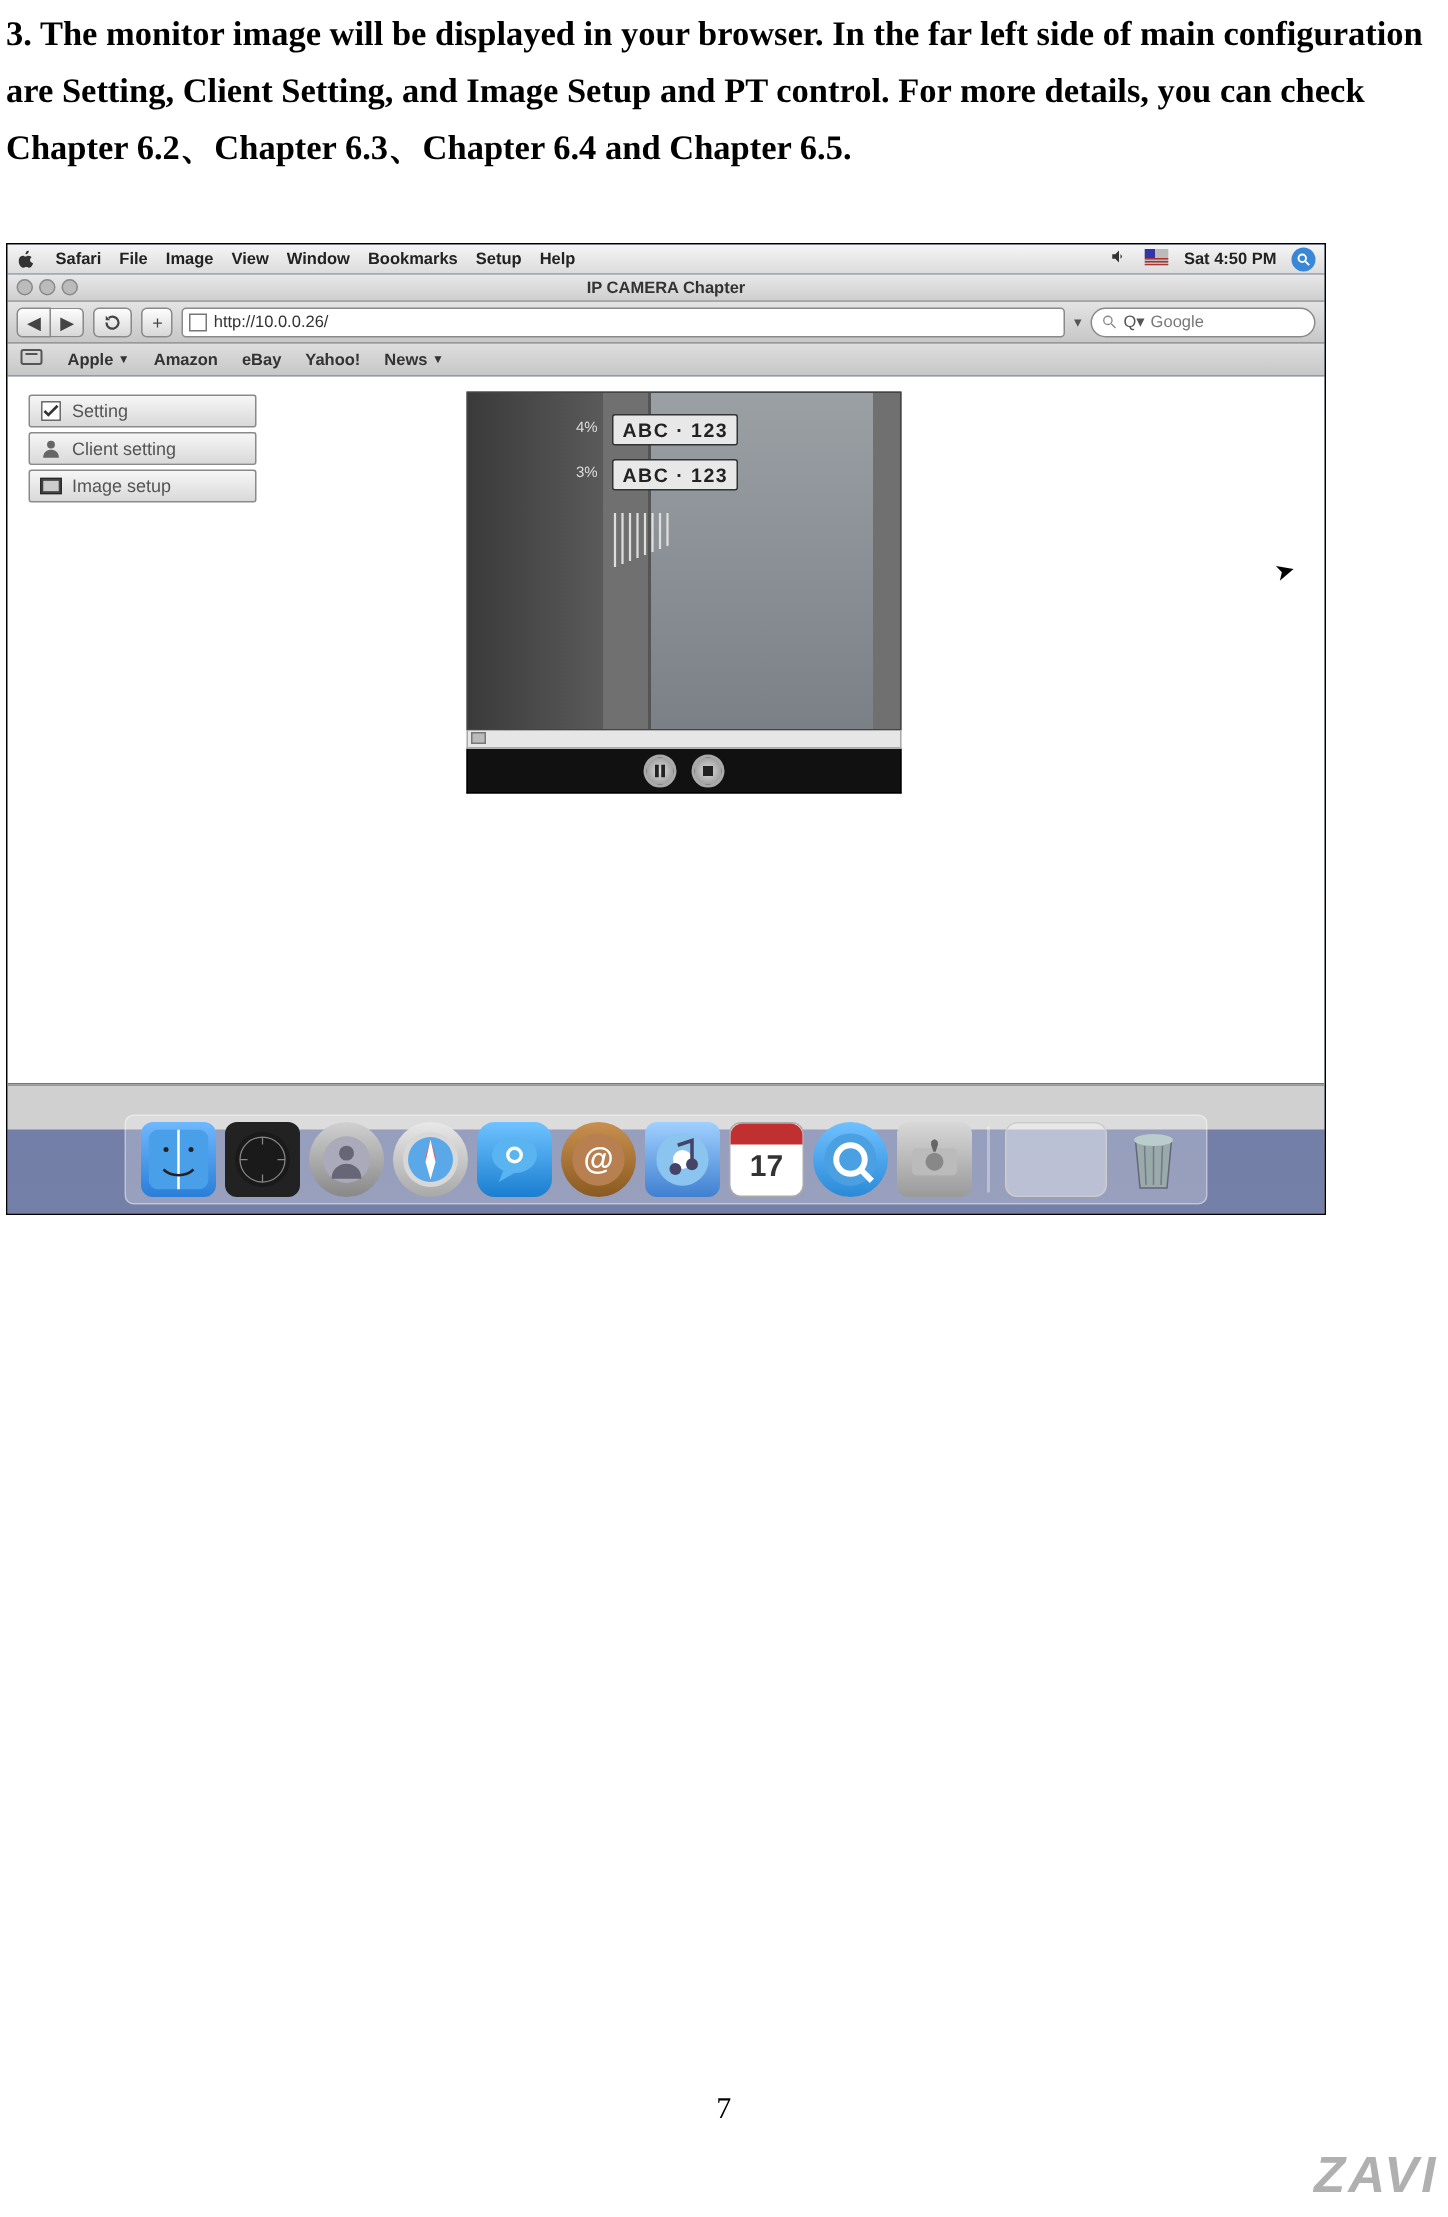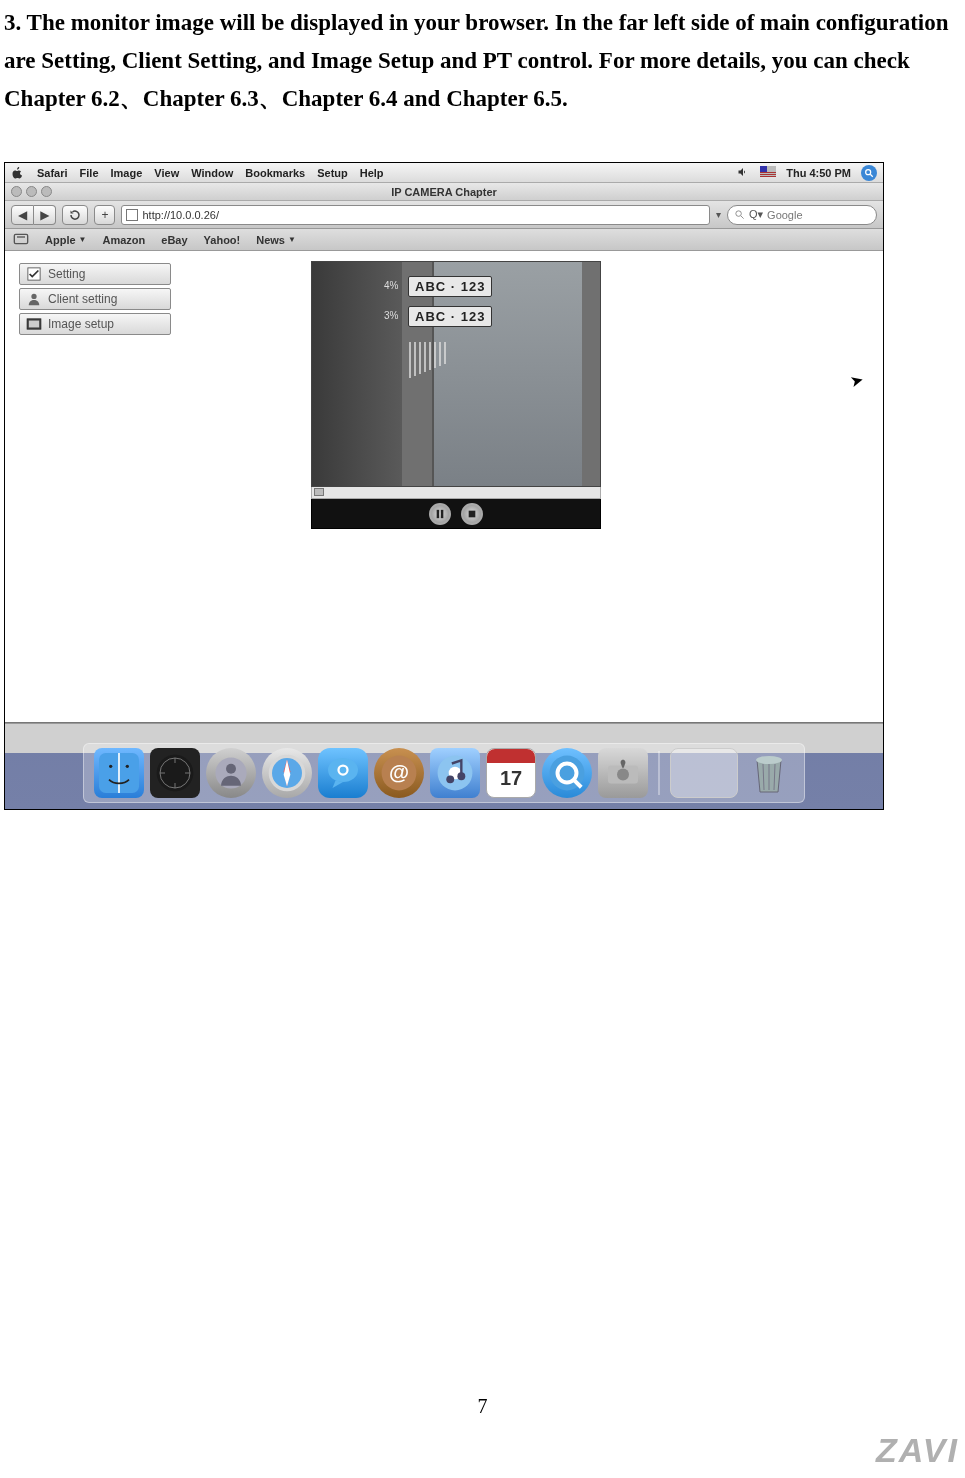--- a/index.html
+++ b/index.html
@@ -238,21 +238,21 @@
       </span>
       <span>
         <svg width="16" height="11" viewBox="0 0 16 11">
             <rect width="16" height="11" fill="#bbb"></rect>
             <rect width="7" height="6" fill="#33a"></rect>
             <rect y="6" width="16" height="1" fill="#a33"></rect>
             <rect y="8" width="16" height="1" fill="#a33"></rect>
             <rect y="10" width="16" height="1" fill="#a33"></rect>
           </svg>
       </span>
-      <span class="clock">Thu 4:50 PM</span>
+      <span class="clock">Sat 4:50 PM</span>
       <span class="spotlight">
         <svg width="10" height="10" viewBox="0 0 24 24">
             <circle cx="10" cy="10" r="6" fill="none" stroke="#fff" stroke-width="3"></circle>
             <line x1="15" y1="15" x2="21" y2="21" stroke="#fff" stroke-width="3"></line>
           </svg>
       </span>
     </div>
   </div>
 
   <div class="titlebar">

